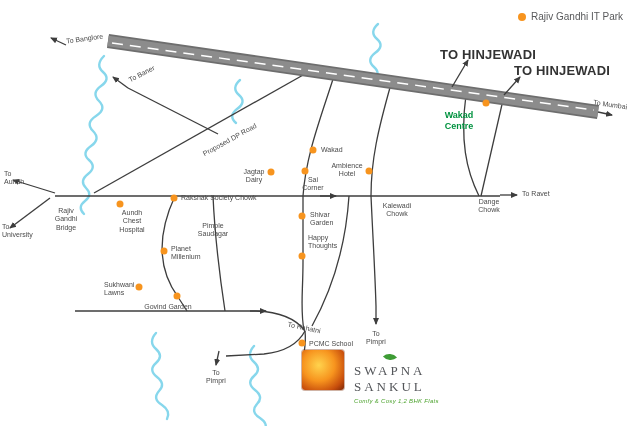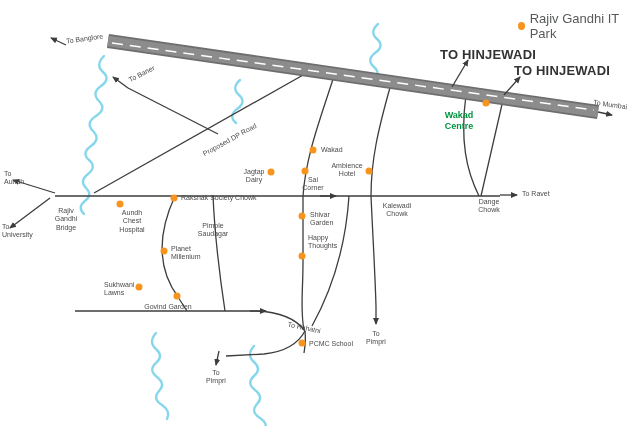--- a/index.html
+++ b/index.html
@@ -9,21 +9,21 @@
   #map svg{position:absolute;left:0;top:0;}
   #labels-layer{position:absolute;left:0;top:0;width:630px;height:426px;}
   .dot{position:absolute;width:7px;height:7px;border-radius:50%;background:#F7941E;
        transform:translate(-50%,-50%);}
   .lbl{position:absolute;font-size:7px;line-height:1.2;color:#4A4A4A;white-space:pre-line;}
   .lbl.center{transform:translateX(-50%);text-align:center;}
   .lbl.green{color:#00923F;font-weight:bold;font-size:9px;}
   .lbl.caps{font-weight:bold;font-size:13px;color:#333;letter-spacing:.2px;}
   .legend{position:absolute;left:518px;top:11px;display:flex;align-items:center;gap:5px;}
   .legend-dot{width:8px;height:8px;border-radius:50%;background:#F7941E;}
-  .legend-label{font-size:13px;color:#58595B;}
+  .legend-label{font-size:10px;color:#58595B;}
   .logo{position:absolute;left:302px;top:350px;display:flex;}
   .site-marker{width:42px;height:40px;border-radius:3px;
        background:radial-gradient(circle at 40% 38%,#FFD34D 0%,#F7941E 45%,#C84E0C 78%,#7C2606 100%);
        box-shadow:0 0 0 1px rgba(120,40,0,.35);}
   .logo-text{position:relative;margin-left:10px;padding-top:13px;}
   .leaf{position:absolute;left:31px;top:2px;width:10px;height:10px;background:#3E9C35;
        border-radius:0 100% 0 100%;transform:rotate(-40deg);}
   .logo-name{font-family:"Liberation Serif",serif;font-size:13px;letter-spacing:3px;
        color:#54565A;line-height:1.25;}
   .logo-tagline{font-size:6px;color:#4DA32F;font-style:italic;margin-top:2px;letter-spacing:.3px;}
@@ -151,14 +151,23 @@
 Pimpri</div>
       <div class="lbl center" style="left: 304px; top: 324px; transform: translateX(-50%) rotate(12deg);">To Rahatni</div>
       <div class="lbl center" style="left: 230px; top: 136px; transform: translateX(-50%) rotate(-29deg);">Proposed DP Road</div>
     </div>
 
   <div class="legend">
     <span class="legend-dot"></span>
     <span class="legend-label">Rajiv Gandhi IT Park</span>
   </div>
 
+  <div class="logo">
+    <div class="site-marker"></div>
+    <div class="logo-text">
+      <div class="leaf"></div>
+      <div class="logo-name">SWAPNA</div>
+      <div class="logo-name">SANKUL</div>
+      <div class="logo-tagline">Comfy &amp; Cosy 1,2 BHK Flats</div>
+    </div>
+  </div>
 
 </div>
 
 </body></html>

